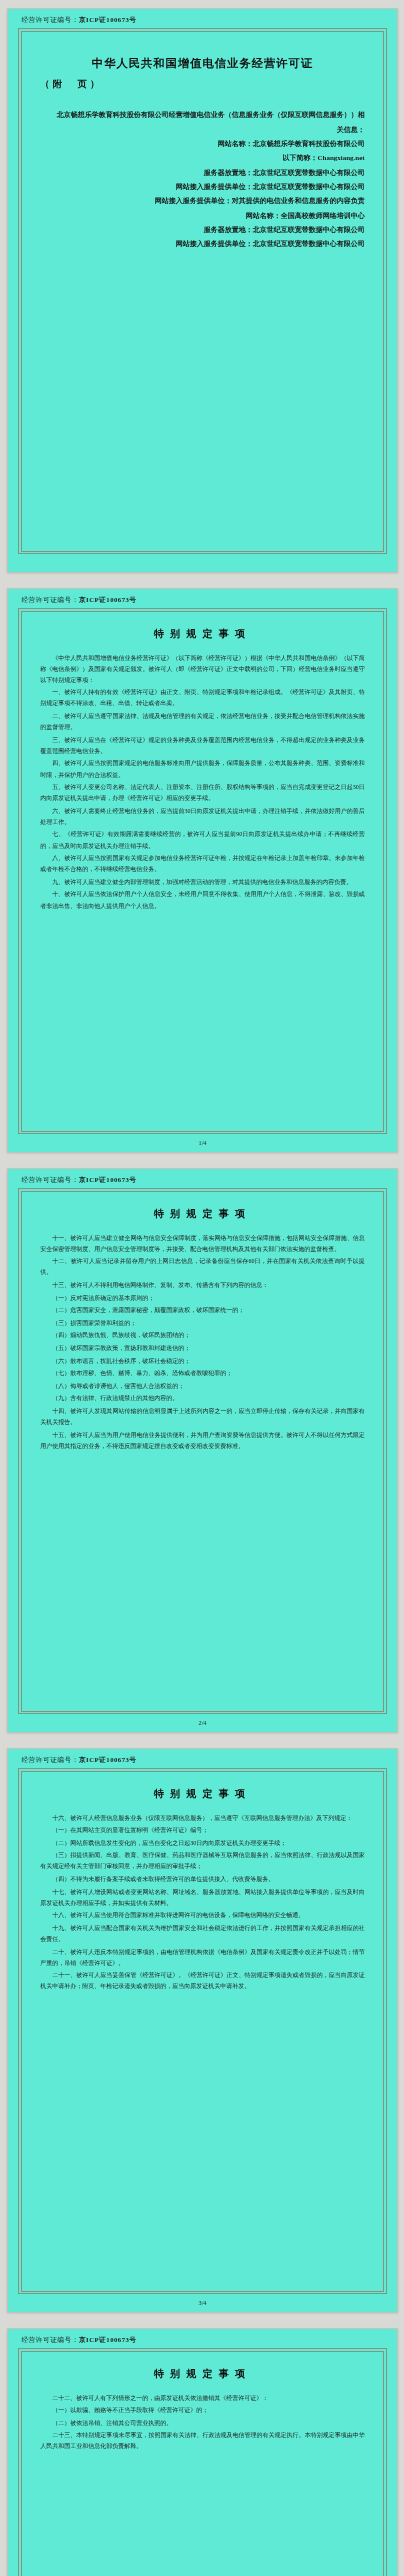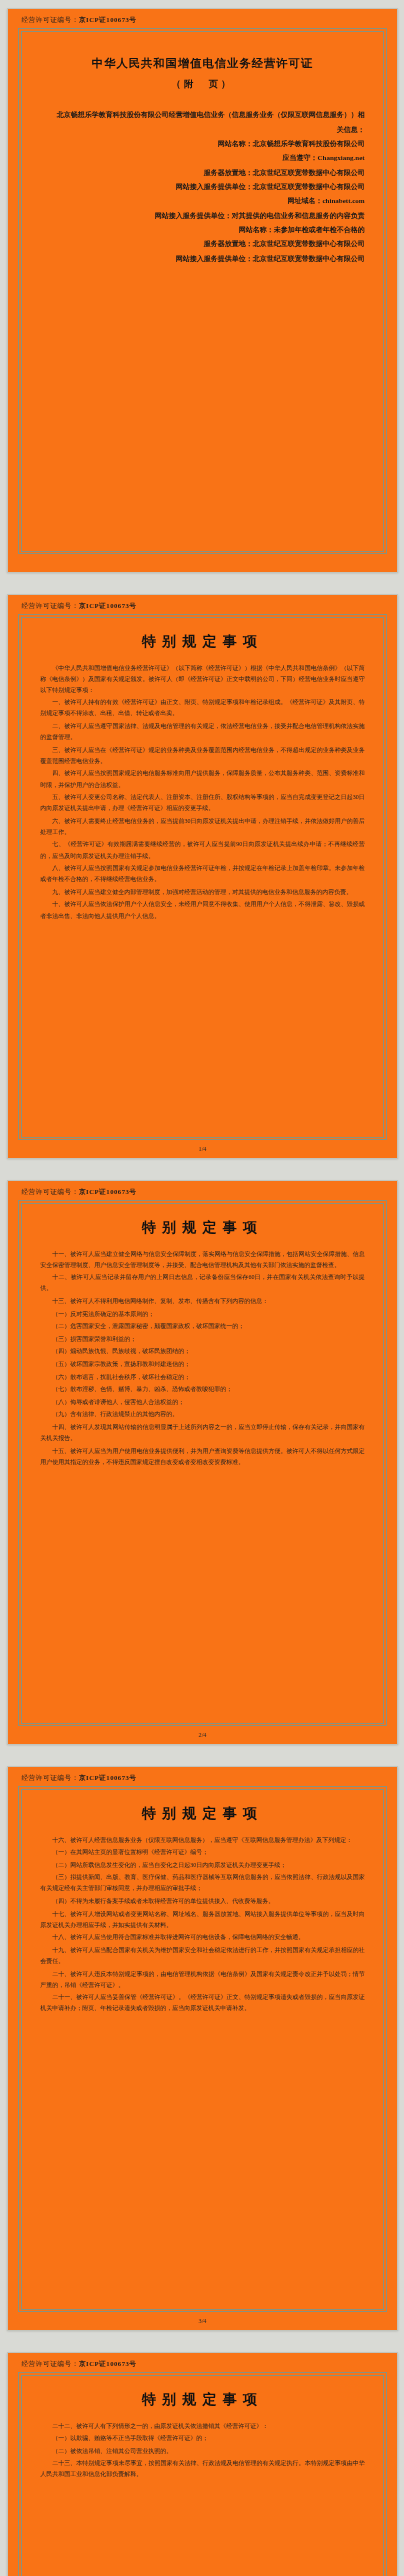--- a/index.html
+++ b/index.html
@@ -1,34 +1,34 @@
 <!DOCTYPE html>
 <html style="font-size:8.2px"><head>
 <meta charset="utf-8">
 <style>
   * { box-sizing: border-box; margin: 0; padding: 0; }
   html, body { background: #d9dad5; }
   body { font-family: "Liberation Serif", "DejaVu Serif", serif; }
   .sheet { width: 405px; margin: 0 auto; padding: 7.7px 0 0.5px 0; }
   .page {
-    width: 391px; height: 565px; margin: 0 auto 21px auto;
-    background: #f97316; border: 0.5px solid #c2c4bc;
+    width: 391px; height: 565px; margin: 0 auto 15px auto;
+    background: #5eead4; border: 0.5px solid #c2c4bc;
     box-shadow: 0 0.5px 2.1px rgba(0,0,0,.18);
     position: relative; overflow: hidden;
   }
   .page-header { position: absolute; top: 7.2px; left: 13.4px; font-size: 6.7px; color: #1d1d1d; letter-spacing: 0.5px; }
   .lic-no { font-weight: bold; }
   .frame { position: absolute; top: 19.6px; left: 10.3px; right: 10.3px; bottom: 17.5px; border: 1px solid #88927f; padding: 1.5px; background: transparent; }
   .frame-inner { height: 100%; border: 0.5px solid #88927f; padding: 13.4px 18.5px 10.3px 18.5px; overflow: hidden; }
   .cert-title { text-align: center; font-size: 11.3px; font-weight: bold; letter-spacing: 1px; margin-top: 11.3px; color: #121212; }
-  .cert-subtitle { text-align: center; font-size: 9.3px; font-weight: bold; letter-spacing: 3.1px; margin-top: 6.2px; color: #121212; }
+  .cert-subtitle { text-align: left; font-size: 9.3px; font-weight: bold; letter-spacing: 3.1px; margin-top: 6.2px; color: #121212; }
   .cert-body { margin-top: 17.5px; }
   .para { text-indent: 2em; }
   .cert-intro, .cert-line { font-size: 7px; line-height: 2.05; color: #191919; font-weight: 600; text-align: right; }
-  .prov-title { text-align: center; font-size: 14px; font-weight: bold; letter-spacing: 6.2px; margin-top: 2.1px; color: #121212; }
+  .prov-title { text-align: center; font-size: 10px; font-weight: bold; letter-spacing: 6.2px; margin-top: 2.1px; color: #121212; }
   .prov-body { margin-top: 11.3px; }
   .prov-para { font-size: 6px; line-height: 1.85; text-align: justify; color: #212121; margin-bottom: 1.5px; }
   .page-footer { position: absolute; bottom: 5.7px; left: 0; right: 0; text-align: center; font-size: 6.2px; color: #2a2a2a; }
 </style>
 </head>
 <body>
 
 <div class="sheet">
 
   <div class="page">
@@ -36,26 +36,25 @@
       <span>经营许可证编号：</span><span class="lic-no">京ICP证100673号</span>
     </div>
     <div class="frame">
       <div class="frame-inner">
         <h1 class="cert-title">中华人民共和国增值电信业务经营许可证</h1>
         <div class="cert-subtitle">（附　页）</div>
         <div class="cert-body">
           <p class="para cert-intro">北京畅想乐学教育科技股份有限公司经营增值电信业务（信息服务业务（仅限互联网信息服务））相关信息：</p>
           <div>
               <p class="para cert-line">网站名称：北京畅想乐学教育科技股份有限公司</p>
-              <p class="para cert-line">应当遵守：Changxiang.net</p>
+              <p class="para cert-line">以下简称：Changxiang.net</p>
               <p class="para cert-line">服务器放置地：北京世纪互联宽带数据中心有限公司</p>
               <p class="para cert-line">网站接入服务提供单位：北京世纪互联宽带数据中心有限公司</p>
-              <p class="para cert-line">网址域名：chinabett.com</p>
               <p class="para cert-line">网站接入服务提供单位：对其提供的电信业务和信息服务的内容负责</p>
-              <p class="para cert-line">网站名称：未参加年检或者年检不合格的</p>
+              <p class="para cert-line">网站名称：全国高校教师网络培训中心</p>
               <p class="para cert-line">服务器放置地：北京世纪互联宽带数据中心有限公司</p>
               <p class="para cert-line">网站接入服务提供单位：北京世纪互联宽带数据中心有限公司</p>
             </div>
         </div>
       </div>
     </div>
   </div>
 
   <div class="page">
     <div class="page-header">

